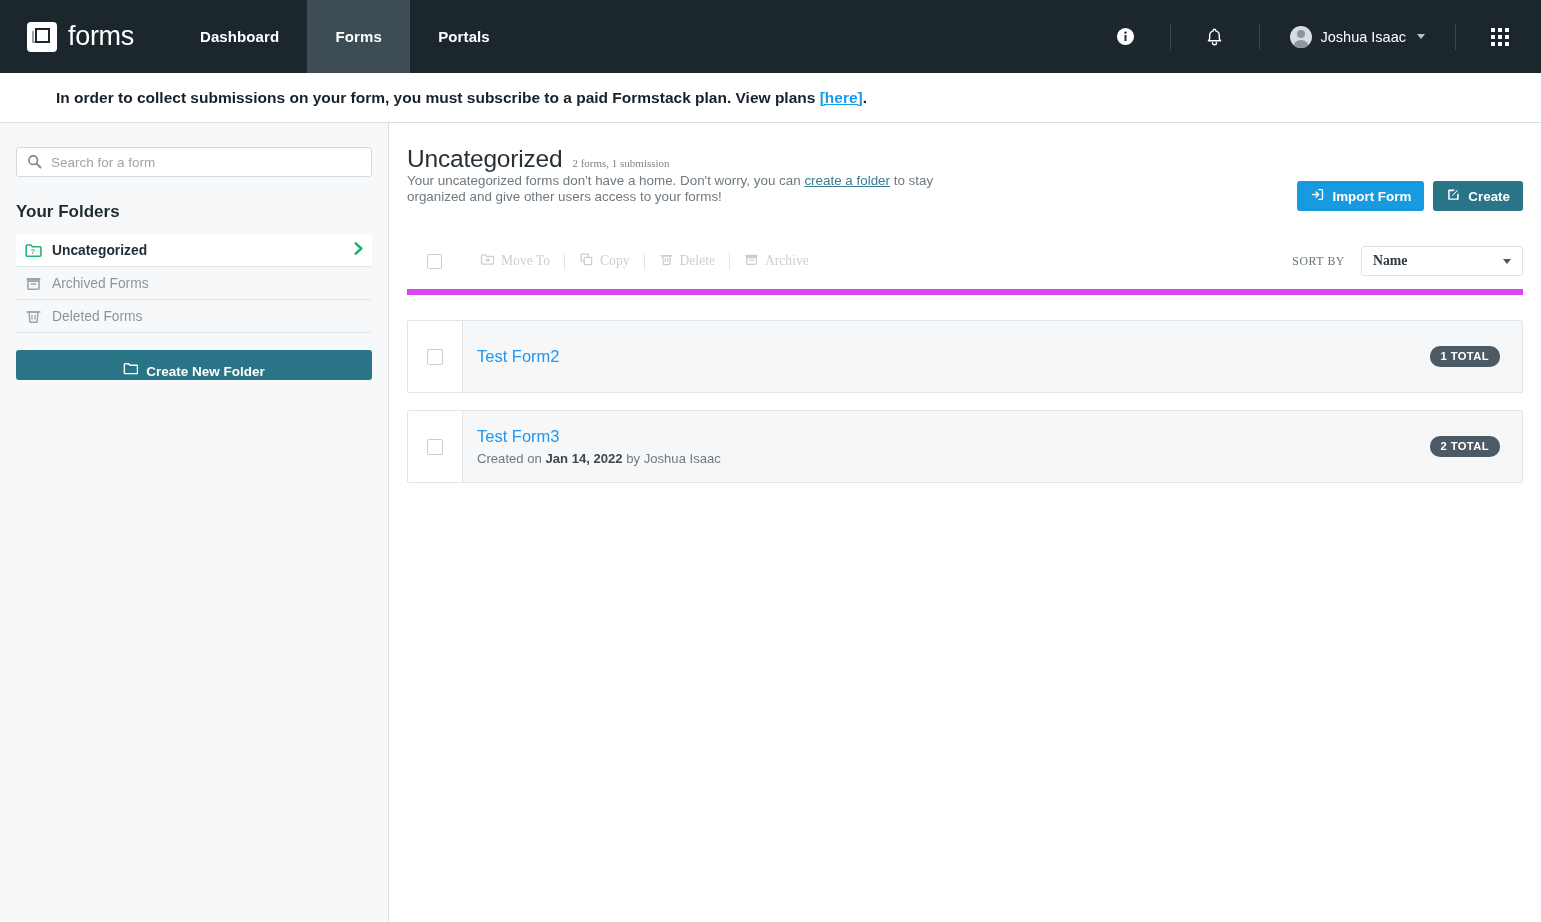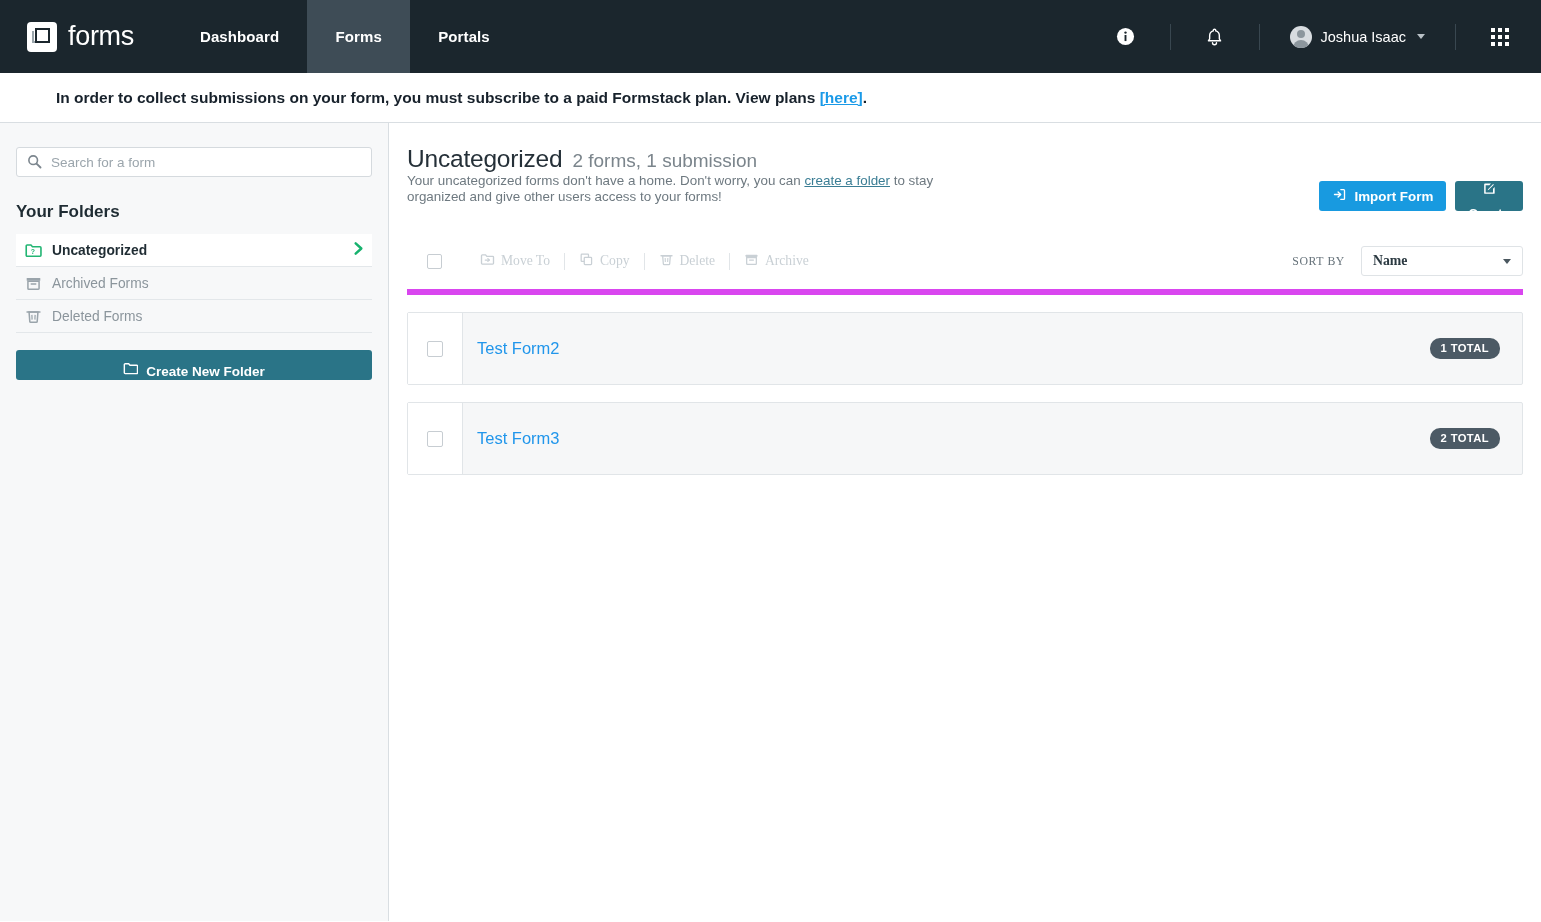--- a/index.html
+++ b/index.html
@@ -223,21 +223,21 @@
     align-items: flex-start;
   }
   .main-head-left { flex: 1; }
   .title-row { display: flex; align-items: baseline; gap: 10px; }
   .page-title {
     font-size: 24.5px;
     color: #253038;
     font-weight: 400;
     letter-spacing: -0.2px;
   }
-  .page-subcount { font-size: 19px; color: #7b858c; }
+  .page-subcount { font-size: 11px; color: #7b858c; font-family: Liberation Serif, serif; }
   .page-desc {
     font-size: 13.4px;
     color: #6e7980;
     line-height: 1.16;
     max-width: 560px;
   }
   .page-desc a { color: #3a7d94; text-decoration: underline; }
 
   .head-actions { display: flex; gap: 9px; margin-top: 36px; }
   .btn {
@@ -247,21 +247,21 @@
     color: #ffffff;
     font-size: 13.4px;
     font-weight: bold;
     font-family: "Liberation Sans", sans-serif;
     display: flex; align-items: center; gap: 7px;
     padding: 0 13px;
     cursor: pointer;
     white-space: nowrap;
   }
   .btn-import { background: #189ae0; }
-  .btn-create { background: #2a7487; flex-direction: column; }
+  .btn-create { background: #2a7487; }
 
   
   .toolbar {
     margin-top: 35px;
     display: flex;
     align-items: center;
     border-bottom: 6px solid #d946ef;
     padding-bottom: 13px;
     font-family: Liberation Serif, serif;
   }
@@ -309,21 +309,21 @@
   }
   .sort-select .caret {
     margin-left: auto;
     width: 0; height: 0;
     border-left: 4.5px solid transparent;
     border-right: 4.5px solid transparent;
     border-top: 5px solid #4a575f;
   }
 
   
-  .form-list { margin-top: 17px; }
+  .form-list { margin-top: 25px; }
   .form-row {
     display: flex;
     align-items: stretch;
     height: 73px;
     background: #f6f7f8;
     border: 1px solid #e1e5e8;
     border-radius: 2px;
     margin-bottom: 17px;
   }
   .row-check-cell {
@@ -622,20 +622,21 @@
           <span class="total-badge">1 TOTAL</span>
         </div>
       </div>
 
       <div class="form-row">
         <div class="row-check-cell">
           <div class="row-check"></div>
         </div>
         <div class="row-body">
           <span class="form-name">Test Form3</span>
+          <span class="form-meta"><span>Created on </span><b>Jan 14, 2022</b><span> by Joshua Isaac</span></span>
         </div>
         <div class="row-right">
           <span class="total-badge">2 TOTAL</span>
         </div>
       </div>
 
     </div>
 
   </div>
 </div>

